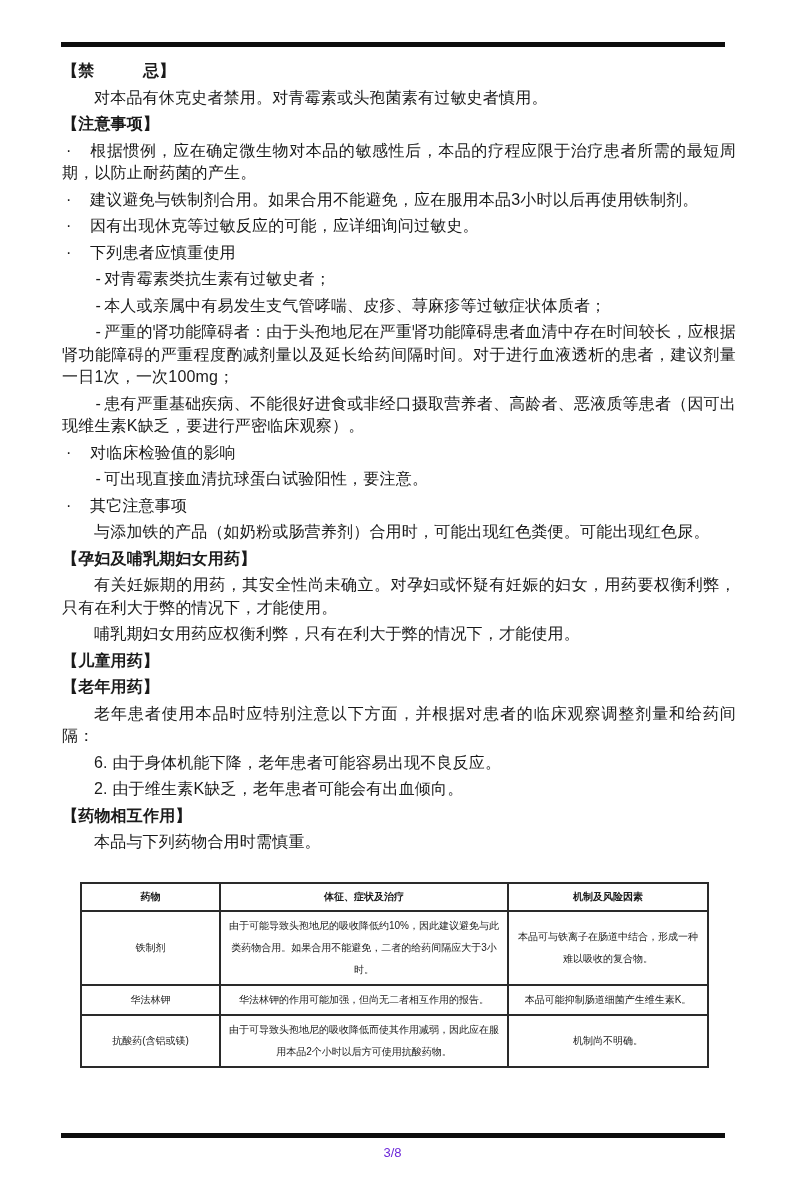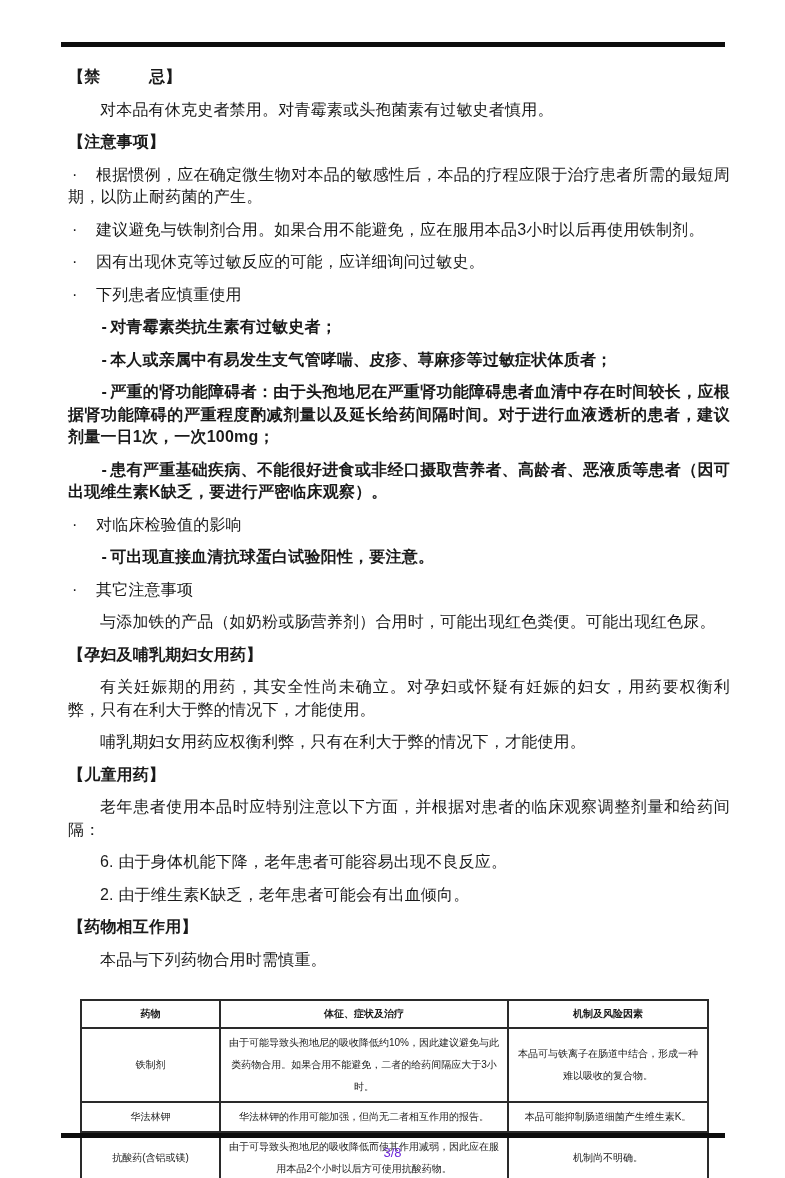--- a/index.html
+++ b/index.html
@@ -26,29 +26,29 @@
     top: 1145px; left: 0; width: 100%;
     text-align: center;
     font-size: 13px;
     color: #6d28d9;
   }
   .content-wrap {
     position: absolute;
     left: 58px; top: 56px; width: 682px;
   }
   #blocks p {
-    margin: 10px; padding: 0;
+    margin: 4px; padding: 0;
     font-size: 16px;
     line-height: 22.5px;
     text-align: justify;
     letter-spacing: 0.2px;
   }
   p.blk-heading { font-weight: bold; text-indent: 0; }
   p.blk-para, p.blk-numbered { text-indent: 2em; }
-  p.blk-dash { text-indent: 2.1em; font-weight: bold; }
+  p.blk-dash { text-indent: 2.1em; }
   p.blk-bullet { text-indent: 0; }
   .bullet-marker {
     display: inline-block;
     width: 1.75em;
     text-indent: 0.25em;
   }
   .dash-marker { margin-right: 3px; }
 
   table.interaction {
     border-collapse: collapse;
@@ -93,20 +93,21 @@
       <p class="blk-dash"><span class="dash-marker">-</span><span>严重的肾功能障碍者：由于头孢地尼在严重肾功能障碍患者血清中存在时间较长，应根据肾功能障碍的严重程度酌减剂量以及延长给药间隔时间。对于进行血液透析的患者，建议剂量一日1次，一次100mg；</span></p>
       <p class="blk-dash"><span class="dash-marker">-</span><span>患有严重基础疾病、不能很好进食或非经口摄取营养者、高龄者、恶液质等患者（因可出现维生素K缺乏，要进行严密临床观察）。</span></p>
       <p class="blk-bullet"><span class="bullet-marker">·</span><span>对临床检验值的影响</span></p>
       <p class="blk-dash"><span class="dash-marker">-</span><span>可出现直接血清抗球蛋白试验阳性，要注意。</span></p>
       <p class="blk-bullet"><span class="bullet-marker">·</span><span>其它注意事项</span></p>
       <p class="blk-para">与添加铁的产品（如奶粉或肠营养剂）合用时，可能出现红色粪便。可能出现红色尿。</p>
       <p class="blk-heading">【孕妇及哺乳期妇女用药】</p>
       <p class="blk-para">有关妊娠期的用药，其安全性尚未确立。对孕妇或怀疑有妊娠的妇女，用药要权衡利弊，只有在利大于弊的情况下，才能使用。</p>
       <p class="blk-para">哺乳期妇女用药应权衡利弊，只有在利大于弊的情况下，才能使用。</p>
       <p class="blk-heading">【儿童用药】</p>
+      <p class="blk-heading">【老年用药】</p>
       <p class="blk-para">老年患者使用本品时应特别注意以下方面，并根据对患者的临床观察调整剂量和给药间隔：</p>
       <p class="blk-numbered">6. 由于身体机能下降，老年患者可能容易出现不良反应。</p>
       <p class="blk-numbered">2. 由于维生素K缺乏，老年患者可能会有出血倾向。</p>
       <p class="blk-heading">【药物相互作用】</p>
       <p class="blk-para">本品与下列药物合用时需慎重。</p>
     </div>
 
   <table class="interaction">
     <colgroup>
         <col class="c1">

